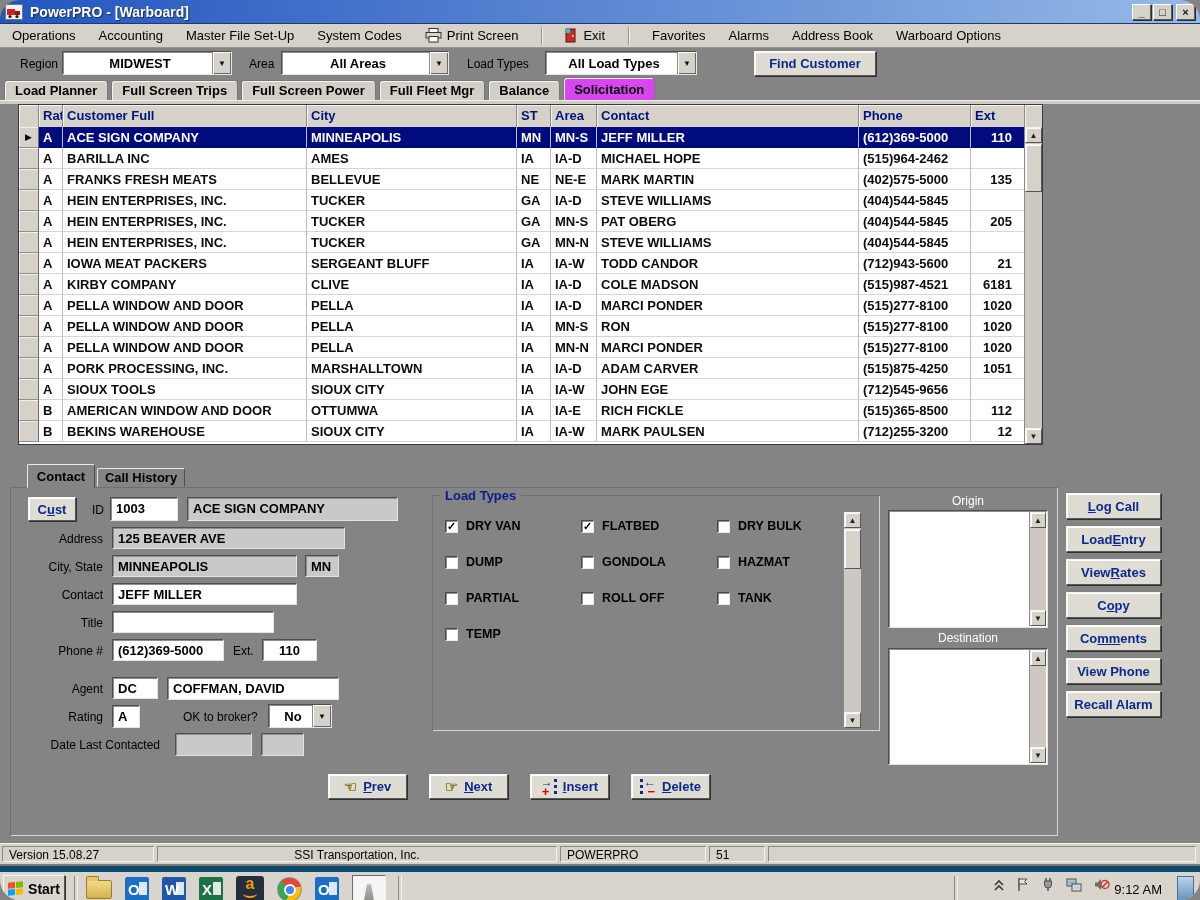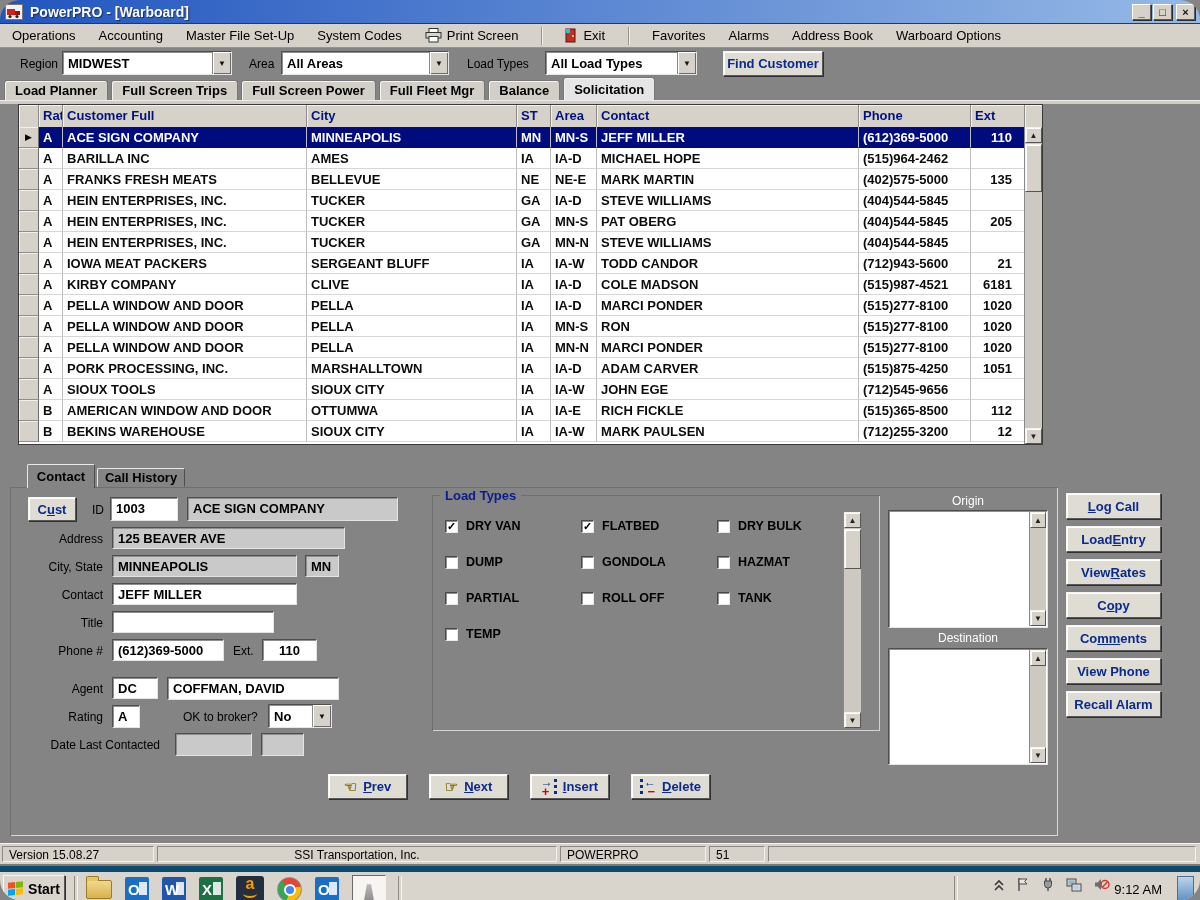--- a/index.html
+++ b/index.html
@@ -22,34 +22,34 @@
     display:flex;align-items:center;padding-left:12px;gap:23px;box-sizing:border-box;
     font-size:13px;color:#000;border-bottom:1px solid #98948c;}
   .menu-item{display:flex;align-items:center;gap:5px;cursor:default;white-space:nowrap;}
   .menu-sep{width:1px;height:18px;background:#98948c;box-shadow:1px 0 0 #f2f0ec;}
   .mi{display:inline-flex;align-items:center;}
 
   
   .flabel{position:absolute;font-size:12px;color:#000;}
   .dd{position:absolute;background:#fff;border:1px solid;border-color:#4e4e4e #e6e6e6 #e6e6e6 #4e4e4e;
     box-shadow:inset 1px 1px 0 #8f8f8f;height:24px;box-sizing:border-box;display:flex;align-items:stretch;}
-  .dd-val{flex:1;font-weight:bold;font-size:13px;padding:4px 0 16px 5px;white-space:nowrap;overflow:hidden;}
+  .dd-val{flex:1;font-weight:bold;font-size:13px;padding:4px 0 16px 5px;white-space:nowrap;overflow:hidden;text-align:center;}
   .dd-btn{width:18px;background:#d6d2ca;border-left:1px solid #8a8a8a;
     box-shadow:inset 1px 1px 0 #fff,inset -1px -1px 0 #6a6a6a;display:flex;align-items:center;
     justify-content:center;font-size:8px;color:#111;}
   .btn3d{background:#dfdcd4;border:1px solid;border-color:#f7f5f1 #585858 #585858 #f7f5f1;
     box-shadow:1px 1px 0 #303030,inset 1px 1px 0 #fff;color:#0a2a8c;font-weight:bold;font-size:13px;
     display:flex;align-items:center;justify-content:center;box-sizing:border-box;cursor:default;}
 
   
   .tabbar{position:absolute;left:4px;top:77px;display:flex;align-items:flex-end;height:23px;}
   .tab{height:20px;background:#d2cfc7;border:1px solid #777;border-bottom:none;border-radius:3px 3px 0 0;
     padding:0 10px;font-weight:bold;font-size:13px;display:flex;align-items:center;margin-right:3px;
     box-shadow:inset 1px 1px 0 #f5f3ef;box-sizing:border-box;white-space:nowrap;}
-  .tab.active{background:#e5e5e5;height:23px;}
+  .tab.active{background:#d946ef;height:23px;}
   .tabpage-line{position:absolute;left:0;top:100px;width:1200px;height:3px;background:#cfccc5;border-top:1px solid #f0eeea;}
 
   
   .grid{position:absolute;left:18px;top:104px;width:1023px;height:339px;border:1px solid #3a3a3a;background:#fff;}
   .ghead{display:flex;height:22px;background:#d6d2ca;border-bottom:1px solid #6e6e6e;}
   .hcell{box-sizing:border-box;border-right:1px solid #8c8c8c;box-shadow:inset 1px 1px 0 #f4f2ee;
     color:#00127e;font-weight:bold;font-size:13px;padding:3px 0 0 4px;white-space:nowrap;overflow:hidden;}
   .hfill{flex:1;box-shadow:inset 1px 1px 0 #f4f2ee;}
   .grows{position:absolute;left:0;top:22px;width:1006px;bottom:0;overflow:hidden;}
   .trow{display:flex;height:21px;background:#fff;}
@@ -243,21 +243,21 @@
   <span class="flabel" style="left:249px;top:57px;">Area</span>
   <div class="dd" style="left:281px;top:51px;width:168px;">
     <span class="dd-val">All Areas</span>
     <span class="dd-btn">▼</span>
   </div>
   <span class="flabel" style="left:467px;top:57px;">Load Types</span>
   <div class="dd" style="left:545px;top:51px;width:152px;">
     <span class="dd-val">All Load Types</span>
     <span class="dd-btn">▼</span>
   </div>
-  <div class="btn3d" style="position:absolute;left:723px;top:51px;width:100px;height:25px;">Find Customer</div>
+  <div class="btn3d" style="position:absolute;left:754px;top:51px;width:122px;height:25px;">Find Customer</div>
 
   <div class="tabpage-line"></div>
   <div class="tabbar">
       <div class="tab">Load Planner</div>
       <div class="tab">Full Screen Trips</div>
       <div class="tab">Full Screen Power</div>
       <div class="tab">Full Fleet Mgr</div>
       <div class="tab">Balance</div>
       <div class="tab active">Solicitation</div>
     </div>

